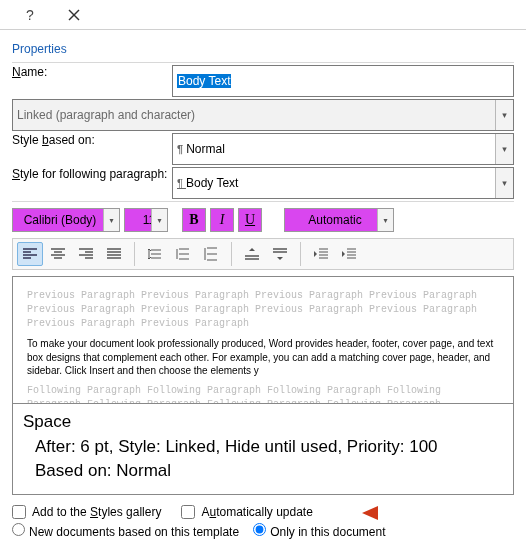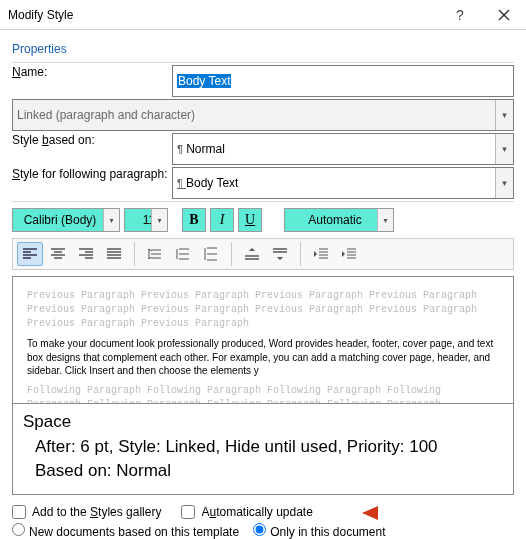--- a/index.html
+++ b/index.html
@@ -74,21 +74,21 @@
     color: #fff;
     padding: 0 1px;
   }
   .pilcrow::before { content:"¶ "; font-weight:bold; color:#666; font-size:11px;}
   .under-pilcrow::before { content:"¶ "; font-weight:normal; text-decoration:underline; color:#666; font-size:11px;}
   .hr { border-top:1px solid #d8d8d8; margin-top:2px; }
   .toolbar {
     display:flex; gap:4px; align-items:center; margin:6px 0;
   }
   .toolbar .mini-combo, .toolbar .mini-btn, .toolbar .sizebox {
-    height:24px; border:1px solid #9a9a9a; background:#5eead4;
+    height:24px; border:1px solid #9a9a9a; background:#d946ef;
     display:flex;align-items:center;justify-content:center;
   }
   .mini-combo { min-width:108px; padding:0 18px 0 6px; position:relative; justify-content:flex-start;}
   .mini-combo .arrow{position:absolute;right:0;top:0;width:16px;height:100%;border-left:1px solid #b8b8b8;display:flex;align-items:center;justify-content:center;font-size:8px;color:#555;background:#f3f3f3;}
   .sizebox{width:44px;position:relative;padding-left:6px;justify-content:flex-start;}
   .sizebox .arrow{position:absolute;right:0;top:0;width:16px;height:100%;border-left:1px solid #b8b8b8;display:flex;align-items:center;justify-content:center;font-size:8px;color:#555;background:#f3f3f3;}
   .mini-btn{width:24px;font-family:'Times New Roman',serif;font-size:14px;}
   .mini-btn.bold{font-weight:bold;}
   .mini-btn.italic{font-style:italic;}
   .mini-btn.under{text-decoration:underline;}
@@ -114,21 +114,20 @@
   .spacer{flex:1;}
   .dlg-btn{width:82px;height:24px;border:1px solid #9a9a9a;background:linear-gradient(#fff,#eee);display:flex;align-items:center;justify-content:center;}
   .dlg-btn.primary{border:1px solid #0078d7;box-shadow:inset 0 0 0 1px rgba(0,120,215,.25);}
   .arrow-annot{position:relative;}
   .arrow-annot svg{position:absolute;left:350px;top:-3px;overflow:visible;}
 </style>
 </head>
 <body>
 
 <div class="titlebar">
-  <div class="title">Modify Style</div>
   <div class="btn">?</div>
   <div class="btn">
     <svg width="12" height="12">
         <line x1="1" y1="1" x2="11" y2="11" stroke="#333" stroke-width="1.4"></line>
         <line x1="11" y1="1" x2="1" y2="11" stroke="#333" stroke-width="1.4"></line>
       </svg>
   </div>
 </div>
 
 <div class="content">

